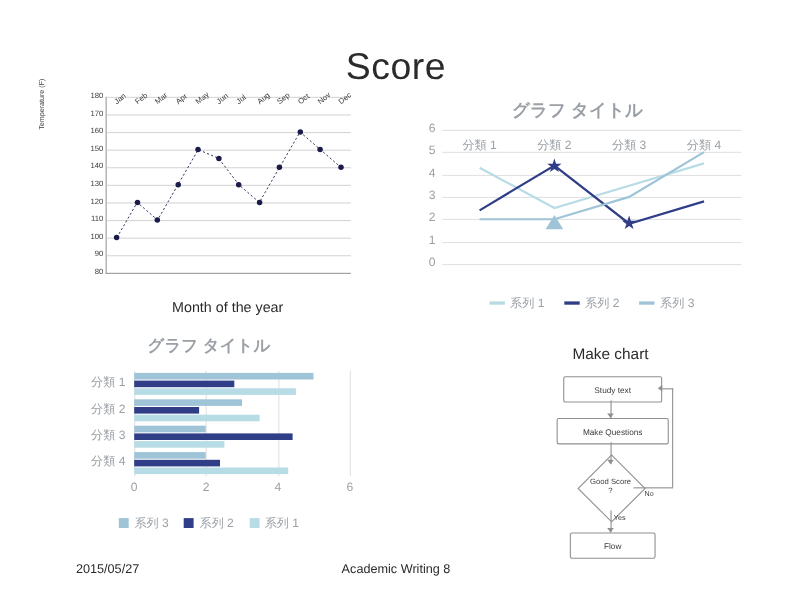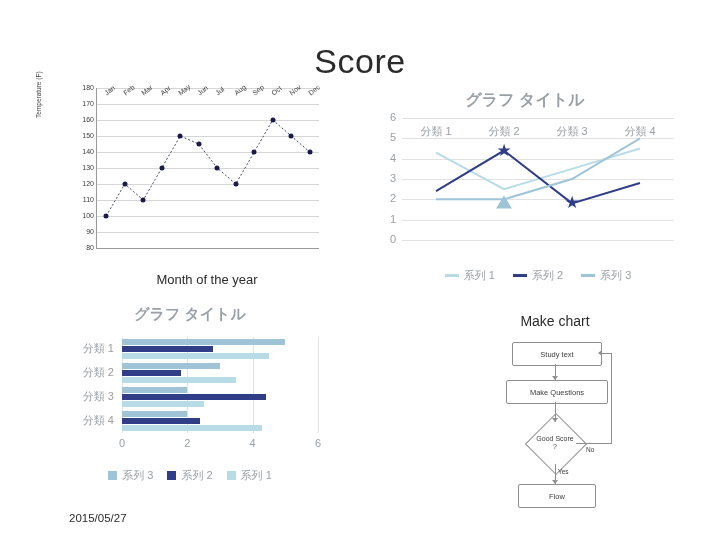--- a/index.html
+++ b/index.html
@@ -352,13 +352,14 @@
 
     <div class="fl-line" style="left:78px; top:107px; width:36px; height:1px;"></div>
     <div class="fl-line" style="left:113px; top:17px; width:1px; height:90px;"></div>
     <div class="fl-line" style="left:102px; top:17px; width:12px; height:1px;"></div>
     <div class="fl-arrow-left" style="left:100px; top:14px;"></div>
     <div class="fl-small" style="left:88px; top:110px;">No</div>
     <div class="fl-small" style="left:60px; top:132px;">Yes</div>
   </div>
 
   <div class="footer-date">2015/05/27</div>
+  <div class="footer-center">Academic Writing 8</div>
 </div>
 
 </body></html>

